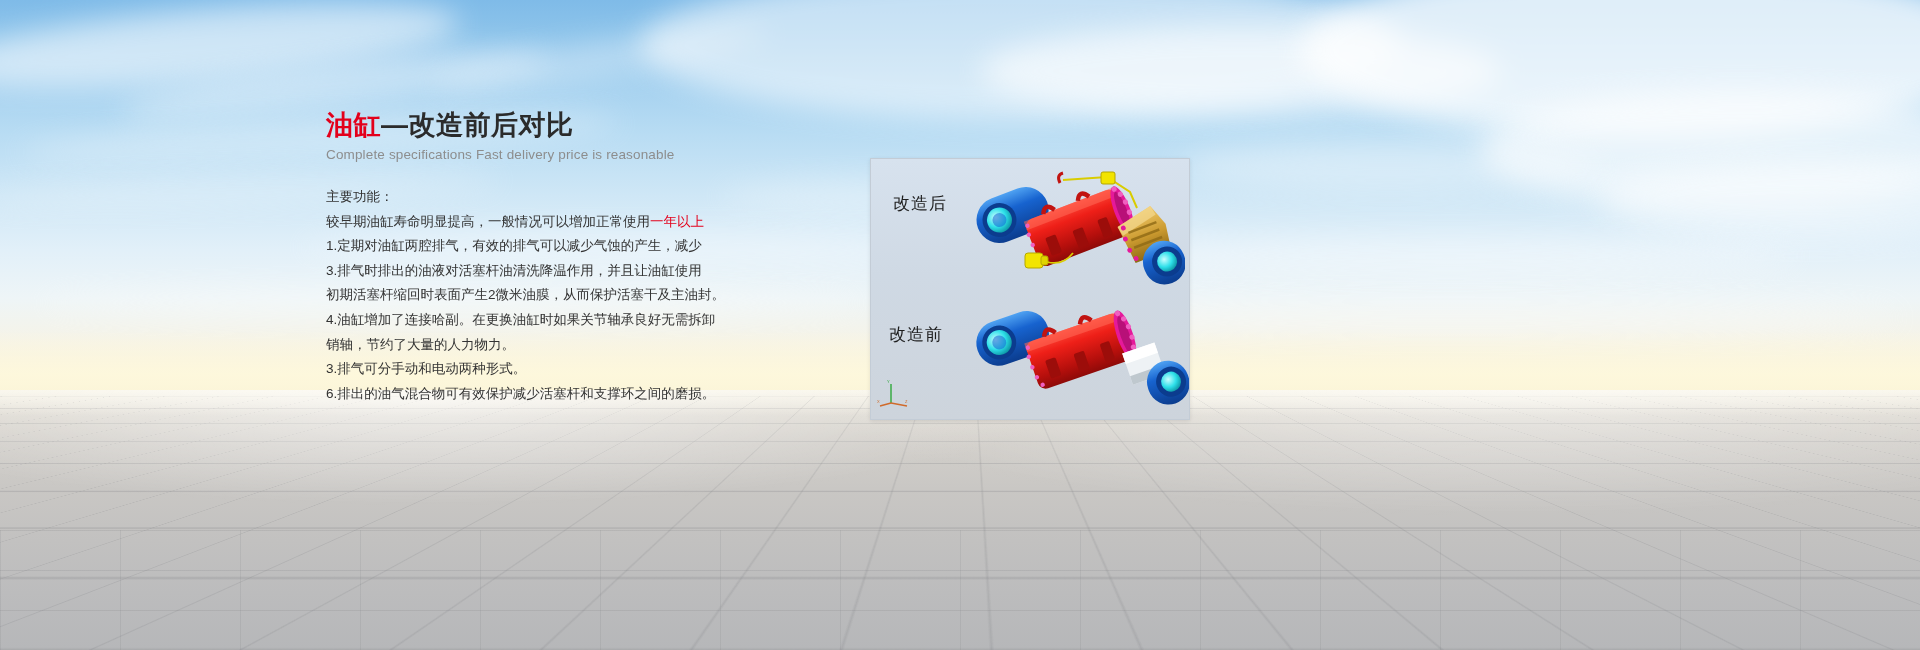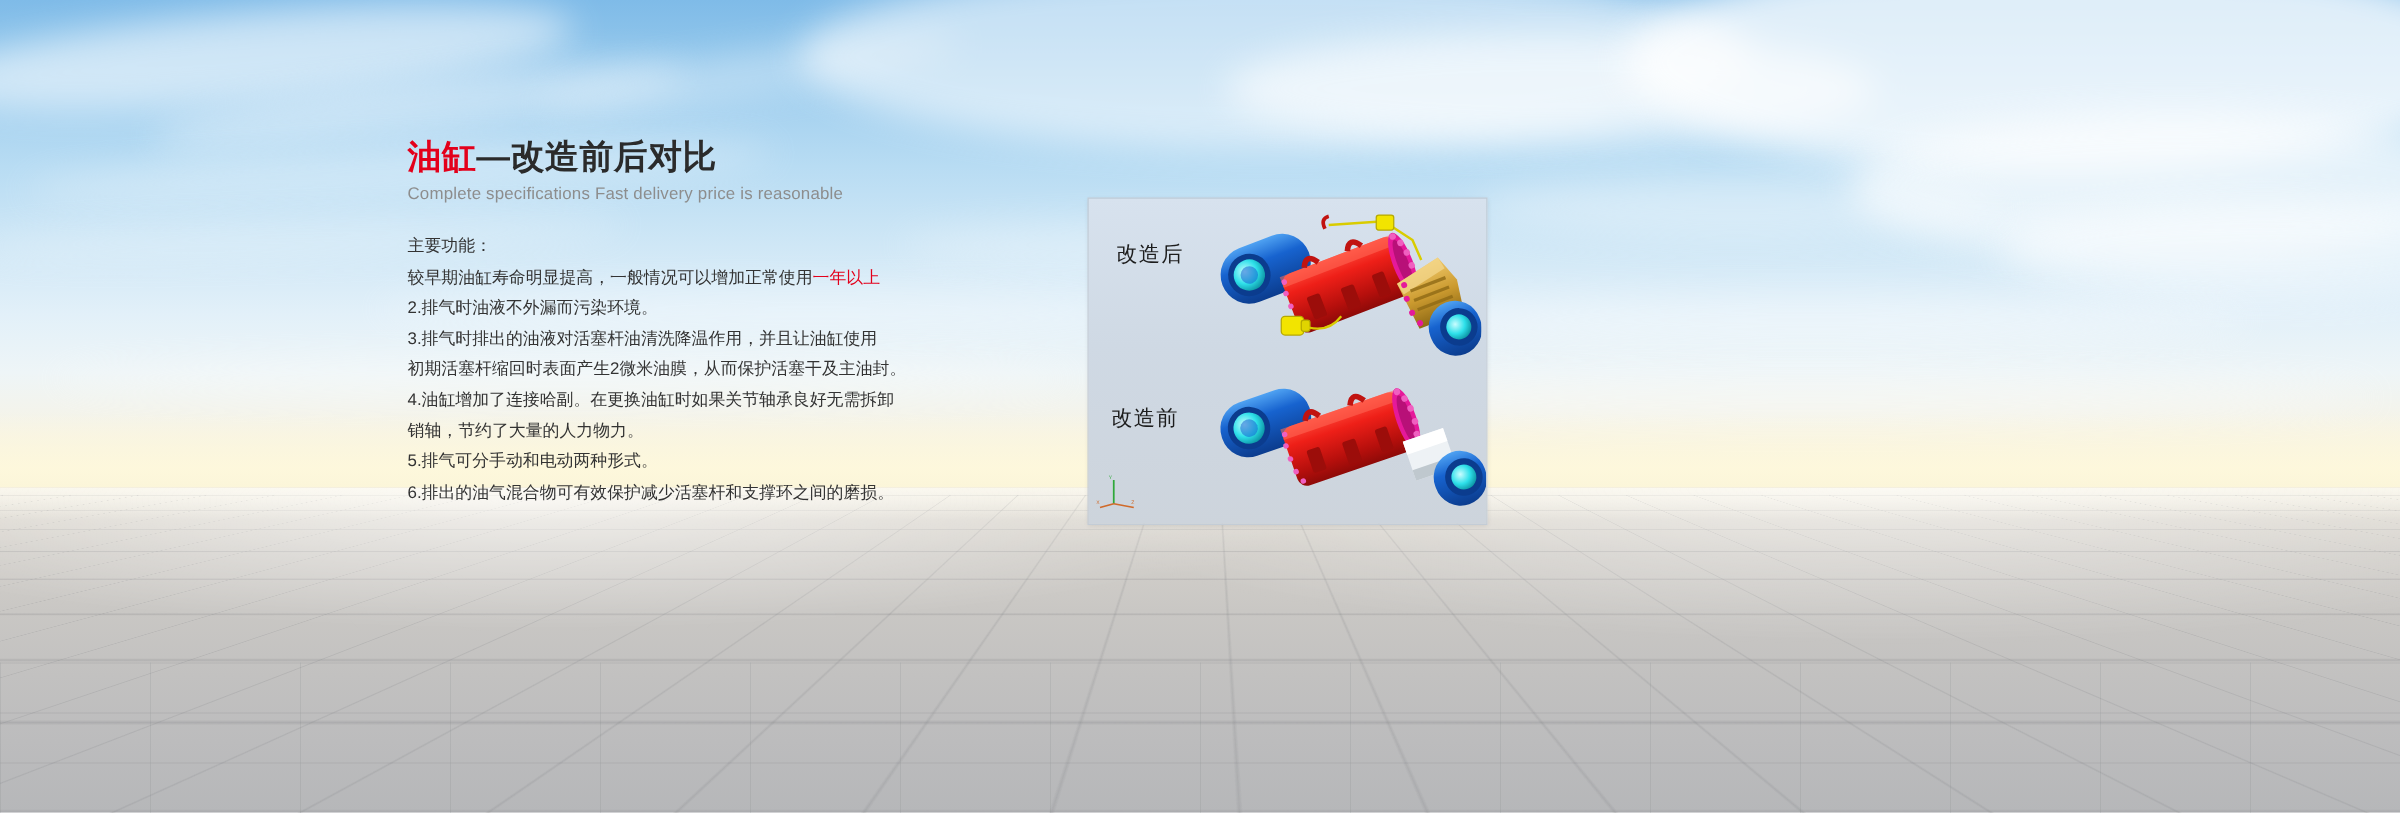--- a/index.html
+++ b/index.html
@@ -225,26 +225,26 @@
       <span class="hl-red">油缸</span><span>—改造前后对比</span>
     </h1>
 
     <p class="subhead">Complete specifications Fast delivery price is reasonable</p>
 
     <div class="body-block">
       <div class="body-line">主要功能：</div>
       <div class="body-line">
         <span>较早期油缸寿命明显提高，一般情况可以增加正常使用</span><span class="accent">一年以上</span>
       </div>
-      <div class="body-line">2.排气时油液不外漏而污染环境。</div>
+      <div class="body-line">1.定期对油缸两腔排气，有效的排气可以减少气蚀的产生，减少</div>
       <div class="body-line">3.排气时排出的油液对活塞杆油清洗降温作用，并且让油缸使用</div>
       <div class="body-line">初期活塞杆缩回时表面产生2微米油膜，从而保护活塞干及主油封。</div>
       <div class="body-line">4.油缸增加了连接哈副。在更换油缸时如果关节轴承良好无需拆卸</div>
       <div class="body-line">销轴，节约了大量的人力物力。</div>
-      <div class="body-line">5.排气可分手动和电动两种形式。</div>
+      <div class="body-line">3.排气可分手动和电动两种形式。</div>
       <div class="body-line">6.排出的油气混合物可有效保护减少活塞杆和支撑环之间的磨损。</div>
     </div>
   </div>
 
   <div class="panel">
 
     <span class="panel-label lbl-after">改造后</span>
     <span class="panel-label lbl-before">改造前</span>
 
     <svg class="cad cad-after" viewBox="0 0 218 128">

